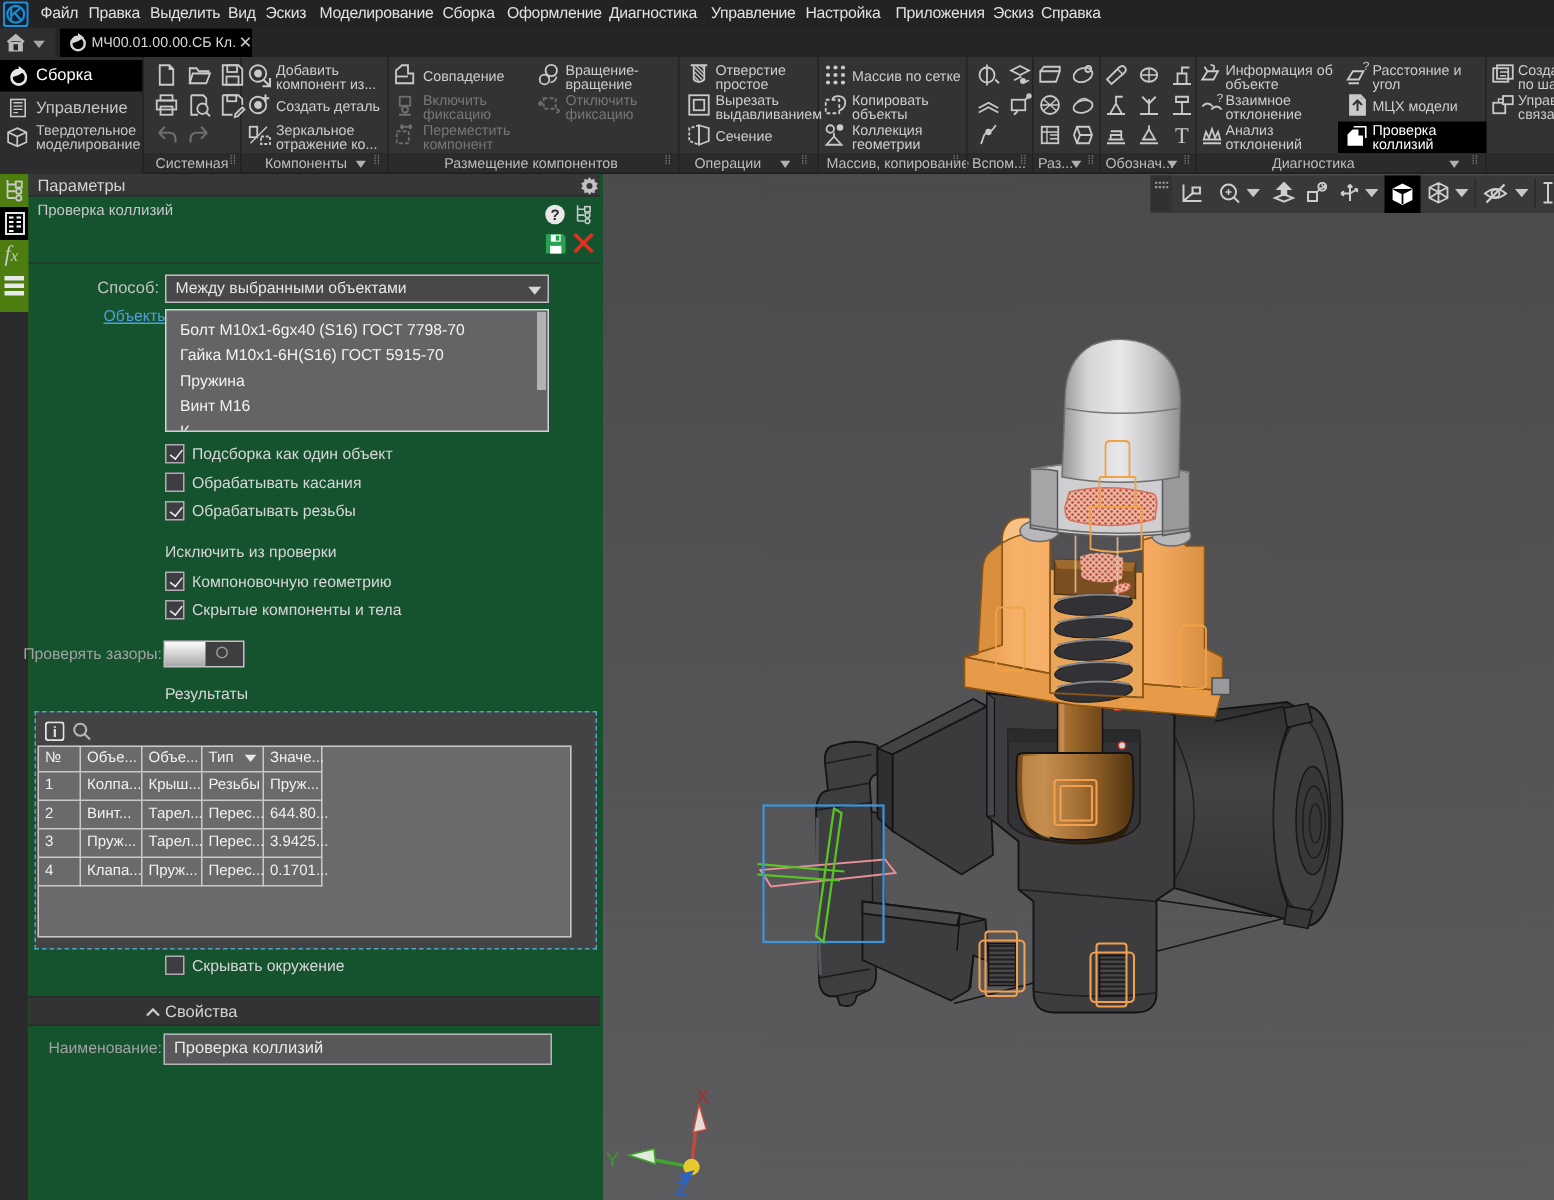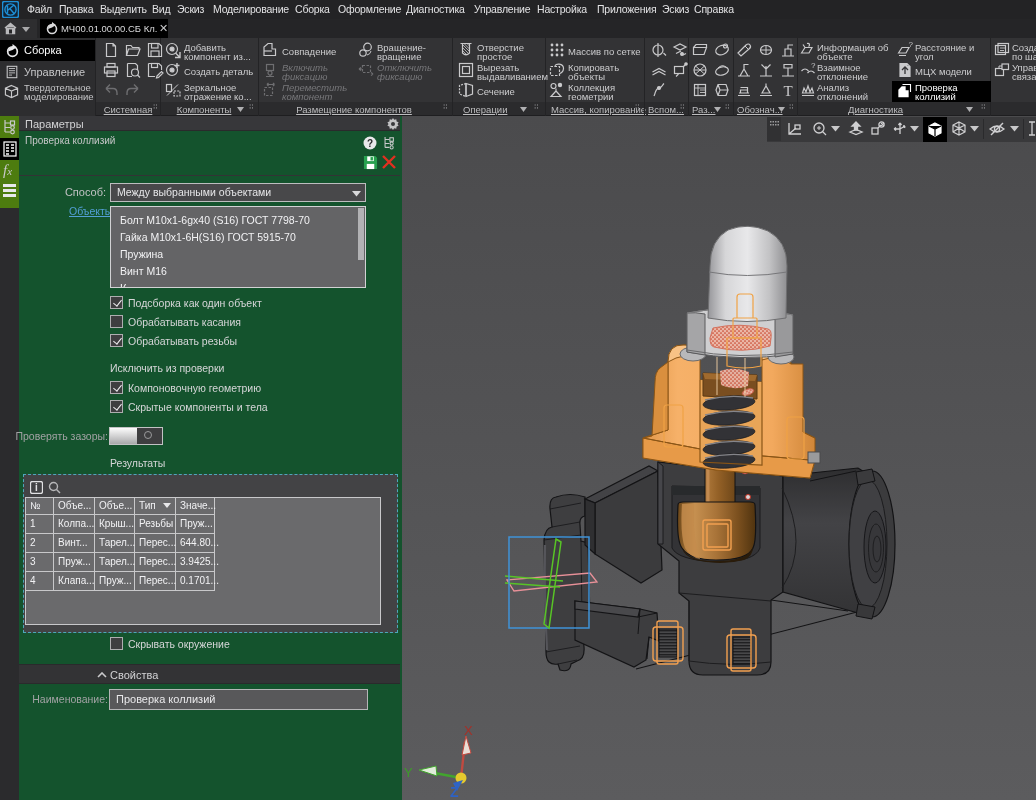--- a/index.html
+++ b/index.html
@@ -9,24 +9,24 @@
 
 #menubar{position:absolute;left:0;top:0;width:1036px;height:19px;background:#232325;}
 .mi{position:absolute;top:3px;font-size:10.5px;letter-spacing:-0.2px;color:#e2e2e4;white-space:nowrap;}
 
 #tabbar{position:absolute;left:0;top:19px;width:1036px;height:19px;background:#252527;}
 #tab1{position:absolute;left:40px;top:0;width:128px;height:19px;background:#000;color:#d8d8da;font-size:9.5px;white-space:nowrap;overflow:hidden;}
 
 #ribbon{position:absolute;left:0;top:38px;width:1036px;height:78px;background:#333335;overflow:hidden;}
 .ric{position:absolute;width:16px;height:16px;overflow:visible;}
 #riblabels{position:absolute;left:0;top:64px;width:1036px;height:14px;background:#2b2b2d;border-bottom:1px solid #1e1e20;}
-.glabel{position:absolute;top:2px;font-size:9.5px;color:#bdbdbf;white-space:nowrap;text-decoration:underline;}
+.glabel{position:absolute;top:2px;font-size:9.5px;color:#bdbdbf;white-space:nowrap;}
 .gsep{position:absolute;top:0;width:1px;height:78px;background:#232325;}
 .rtxt{position:absolute;font-size:9.5px;line-height:9px;color:#cdcdcf;white-space:nowrap;}
-.rtxt.dis{color:#77777a;font-style:italic;}
+.rtxt.dis{color:#77777a;}
 .grip{position:absolute;top:3px;width:5px;height:9px;color:#8a8a8c;font-size:8px;line-height:4px;letter-spacing:0;}
 
 #lb{position:absolute;left:0;top:0;width:95px;height:78px;background:#2d2d2f;}
 
 #strip{position:absolute;left:0;top:116px;width:37px;height:684px;background:#4d7c0f;border-right:1px solid #232325;}
 
 #panel{position:absolute;left:19px;top:116px;width:387px;height:684px;background:#14532d;border-right:2px solid #fef9c3;}
 .ptxt{position:absolute;font-size:10.5px;color:#d6d6d8;white-space:nowrap;}
 .cb{position:absolute;width:13px;height:13px;background:#3e3e40;border:1px solid #aeaeb0;}
 .cb.ck::after{content:"";position:absolute;left:3.5px;top:0.5px;width:4px;height:7px;border:solid #f0f0f2;border-width:0 1.7px 1.7px 0;transform:rotate(38deg);}

